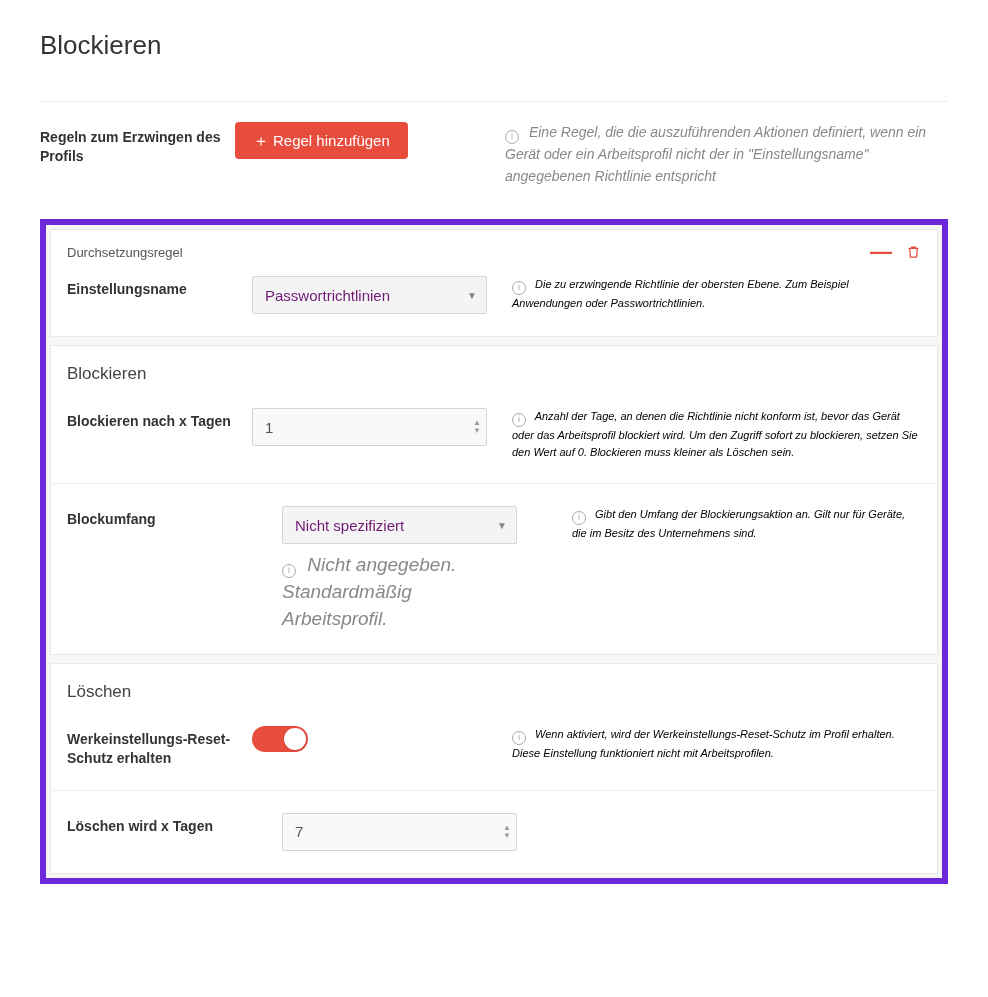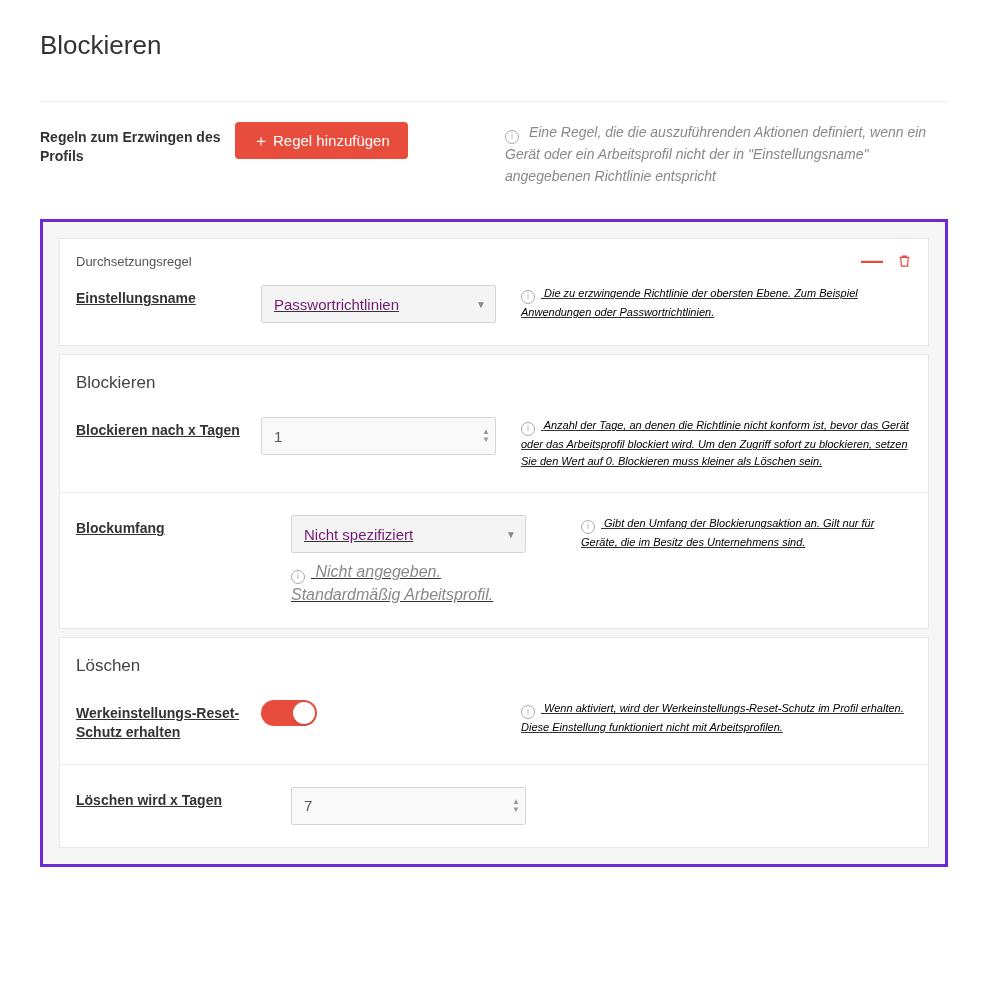--- a/index.html
+++ b/index.html
@@ -81,22 +81,22 @@
   color: #aaa;
   font-size: 9px;
   font-style: normal;
   font-weight: 400;
   margin-right: 6px;
   vertical-align: -2px;
 }
 .info-icon::before { content: "i"; }
 .rule-panel {
   background: #f6f6f6;
-  border: 3px solid #6d28d9;
-  padding: 16px;
+  border: 6px solid #6d28d9;
+  padding: 4px;
 }
 .card {
   background: #fff;
   border: 1px solid #e8e8e8;
   margin-bottom: 8px;
 }
 .card:last-child { margin-bottom: 0; }
 .card-header {
   display: flex;
   align-items: center;
@@ -123,21 +123,20 @@
 .section-title {
   font-size: 17px;
   color: #444;
   padding: 18px 16px 12px 16px;
   font-weight: 400;
 }
 .field-row {
   display: flex;
   align-items: flex-start;
   padding: 12px 16px 22px 16px;
-  text-decoration: underline;
 }
 .field-row.bordered-top {
   border-top: 1px solid #eee;
   padding-top: 22px;
   gap: 30px;
 }
 .field-label {
   width: 185px;
   font-weight: 600;
   color: #333;
@@ -152,21 +151,21 @@
 .field-help {
   flex: 1;
   color: #000000;
   font-style: italic;
   line-height: 1.55;
   font-size: 11px;
 }
 .sub-help {
   color: #888;
   font-style: italic;
-  font-size: 16px;
+  font-size: 19px;
   margin-top: 8px;
   line-height: 1.4;
 }
 .select-box {
   position: relative;
   width: 235px;
 }
 .select-box .sel-value {
   width: 100%;
   height: 38px;

